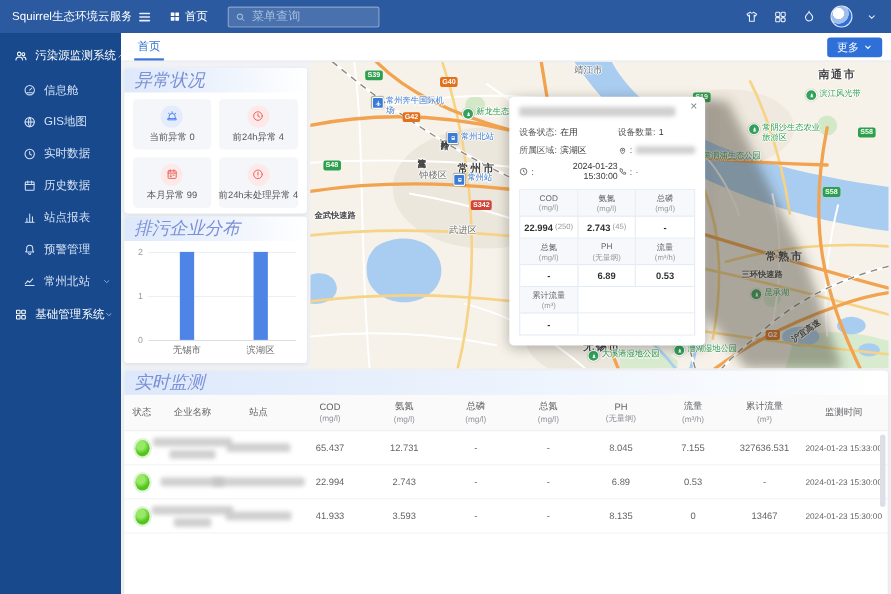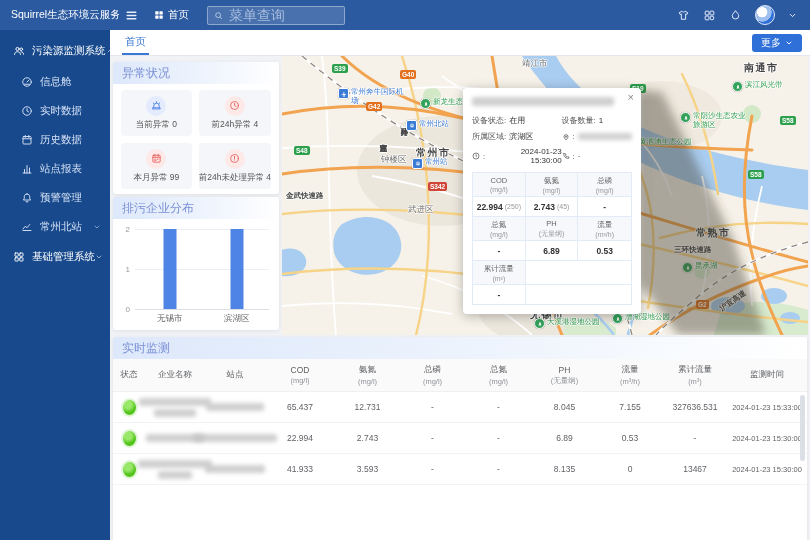--- a/index.html
+++ b/index.html
@@ -8,21 +8,21 @@
   
   .topbar{position:absolute;left:0;top:0;width:810px;height:30px;background:#2b5aa0;display:flex;align-items:center;color:#fff;z-index:20;}
   .brand{width:108px;font-size:10.5px;padding-left:11px;white-space:nowrap;overflow:hidden;}
   .tb-icon{display:flex;align-items:center;justify-content:center;color:#e8eefb;cursor:pointer;}
   .tb-icon svg{width:13px;height:13px;}
   .hamburger{margin-left:6px;}
   .home-shortcut{display:flex;align-items:center;gap:4px;margin-left:16px;font-size:10.5px;cursor:pointer;}
   .home-shortcut svg{width:10px;height:10px;}
   .search-wrap{margin-left:18px;display:flex;align-items:center;gap:4px;width:124px;height:17px;background:rgba(255,255,255,.14);border:1px solid rgba(255,255,255,.38);border-radius:2px;padding:0 6px;}
   .search-wrap svg{width:9px;height:9px;color:#b9cbe8;flex:none;}
-  .search-wrap input{background:transparent;border:none;outline:none;color:#e8eefb;font-size:14px;width:100%;}
+  .search-wrap input{background:transparent;border:none;outline:none;color:#e8eefb;font-size:11px;width:100%;}
   .search-wrap input::placeholder{color:#a9bedf;}
   .top-right{margin-left:auto;display:flex;align-items:center;gap:13px;padding-right:13px;}
   .avatar{width:18px;height:18px;border-radius:50%;background:radial-gradient(circle at 35% 35%,#ffffff 0 30%,#9fc0ee 32% 55%,#2f6fd8 58% 100%);border:1px solid #dfe9fa;cursor:pointer;}
   .chev-small svg{width:9px;height:9px;}
   
   .sidebar{position:absolute;left:0;top:30px;width:110px;height:510px;background:#17498c;z-index:15;padding-top:5px;box-sizing:border-box;}
   .side-item{display:flex;align-items:center;height:30px;padding-left:13px;color:#d6e2f6;font-size:10.5px;cursor:pointer;}
   .side-item.group{height:32px;color:#fff;}
   .side-item.child{padding-left:21px;height:29px;}
   .sicon{display:flex;margin-right:7px;flex:none;}
@@ -33,21 +33,21 @@
   
   .tabstrip{position:absolute;left:110px;top:30px;width:700px;height:26px;background:#fff;border-bottom:1px solid #e4e7ed;display:flex;align-items:center;z-index:14;box-sizing:border-box;}
   .tab{margin-left:12px;height:25px;display:flex;align-items:center;padding:0 3px;font-size:10.5px;color:#3a77d4;border-bottom:2px solid #3a77d4;box-sizing:border-box;cursor:pointer;}
   .more-btn{position:absolute;right:8px;top:4px;height:18px;background:#2f6fd8;color:#fff;font-size:10px;border:none;border-radius:3px;padding:0 9px;display:flex;align-items:center;gap:4px;cursor:pointer;}
   .more-btn svg{width:8px;height:8px;}
   
   .panel{position:absolute;background:#fff;border-radius:3px;box-shadow:0 1px 4px rgba(0,0,0,.07);}
   #panel-abnormal{left:113px;top:62px;width:166px;height:132px;}
   #panel-chart{left:113px;top:197px;width:166px;height:133px;}
   #panel-table{left:113px;top:337px;width:694px;height:203px;border-radius:3px 3px 0 0;}
-  .panel-hd{height:22px;display:flex;align-items:center;padding-left:9px;font-size:12px;color:#7b90d6;background:linear-gradient(90deg,#dde8fb 0%,#eef4fd 55%,#ffffff 100%);border-radius:3px 3px 0 0;}
+  .panel-hd{height:22px;display:flex;align-items:center;padding-left:9px;font-size:16px;color:#7b90d6;background:linear-gradient(90deg,#dde8fb 0%,#eef4fd 55%,#ffffff 100%);border-radius:3px 3px 0 0;font-style:italic;}
   
   .cards{display:grid;grid-template-columns:1fr 1fr;gap:7px;padding:6px 8px;}
   .ab-card{background:#f5f6f9;border-radius:4px;height:46px;display:flex;flex-direction:column;align-items:center;justify-content:center;gap:3px;cursor:pointer;}
   .circ{width:20px;height:20px;border-radius:50%;display:flex;align-items:center;justify-content:center;}
   .circ svg{width:11px;height:11px;}
   .circ.blue{background:#e3ebfd;color:#4a7ee8;}
   .circ.red{background:#fde9e8;color:#e85f5b;}
   .ab-lbl{font-size:8.5px;color:#555;white-space:nowrap;}
   
   .chart-wrap{position:relative;margin:10px 10px 0 22px;height:80px;}
@@ -184,20 +184,29 @@
         </div>
         <div class="side-item child">
           <span class="sicon">
             <svg viewBox="0 0 24 24" fill="none" stroke="currentColor" stroke-width="1.9" stroke-linecap="round" stroke-linejoin="round">
               <circle cx="12" cy="12" r="8.5"></circle>
               <path d="M12 12l4-4"></path>
               <path d="M7 16.5h10"></path>
             </svg>
           </span>
           <span class="slabel">信息舱</span>
+        </div>
+        <div class="side-item child">
+          <span class="sicon">
+            <svg viewBox="0 0 24 24" fill="none" stroke="currentColor" stroke-width="1.9" stroke-linecap="round" stroke-linejoin="round">
+              <circle cx="12" cy="12" r="8.5"></circle>
+              <path d="M3.5 12h17M12 3.5c3 2.5 3 14.5 0 17M12 3.5c-3 2.5-3 14.5 0 17"></path>
+            </svg>
+          </span>
+          <span class="slabel">GIS地图</span>
         </div>
         <div class="side-item child">
           <span class="sicon">
             <svg viewBox="0 0 24 24" fill="none" stroke="currentColor" stroke-width="1.9" stroke-linecap="round" stroke-linejoin="round">
               <circle cx="12" cy="12" r="8.5"></circle>
               <path d="M12 7.5V12l3.5 2"></path>
             </svg>
           </span>
           <span class="slabel">实时数据</span>
         </div>

